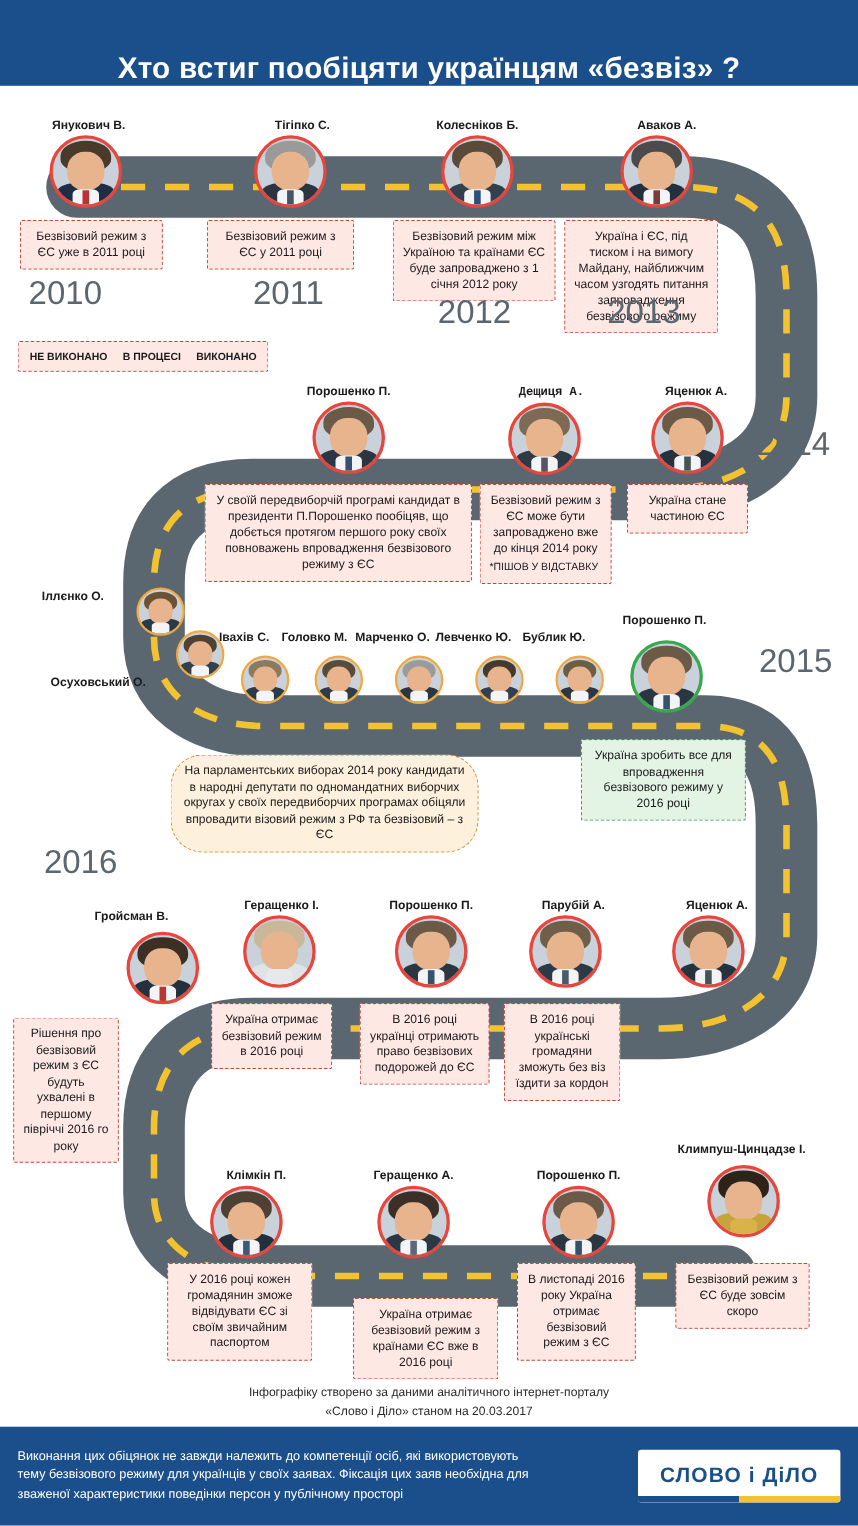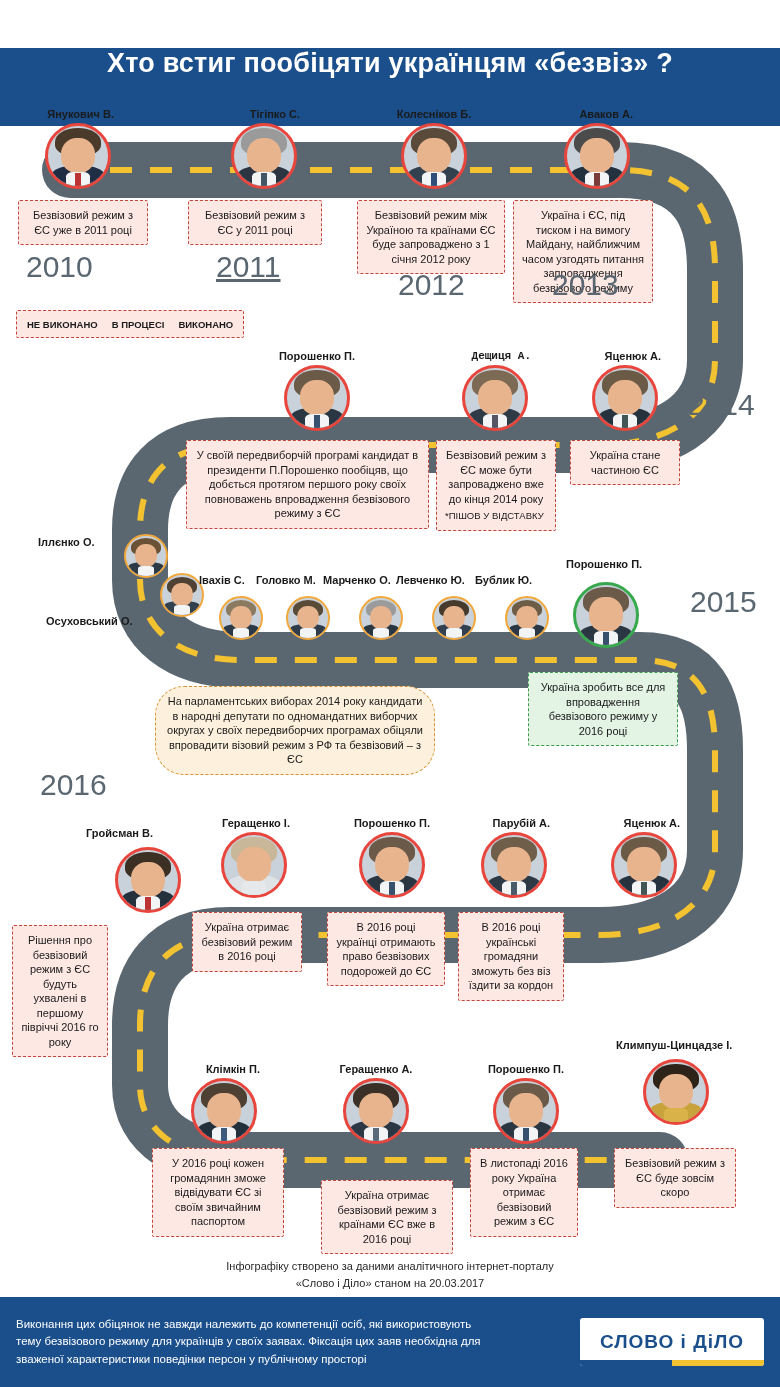--- a/index.html
+++ b/index.html
@@ -9,21 +9,21 @@
     background: #ffffff;
     position: relative;
     overflow: hidden;
   }
   .page { position: relative; width: 780px; height: 1387px; background:#fff; }
 
   
   .header {
     position: absolute; left:0; top:0; width:780px; height:78px;
     background: #1a4f8b;
-    display:flex; align-items:flex-start; justify-content:center;margin-top:48px;
+    display:flex; align-items:flex-end; justify-content:center;
   }
   .header h1 {
     color:#ffffff; font-size:27px; font-weight:bold; letter-spacing:0.2px;
     text-align:center;
   }
 
   
   .road-svg { position:absolute; left:0; top:60px; width:780px; height:1230px; }
 
   
@@ -167,21 +167,21 @@
       <div class="face">
           <div class="body" style="background:#2b3440"></div>
           <div class="hair" style="background:#9a9a9a"></div>
           <div class="skin"></div>
           <div class="shirt"></div>
           <div class="tie" style="background:#456"></div>
         </div>
     </div>
   </div>
   <div class="box" style="left:188px; top:200px; width:134px;">Безвізовий режим з ЄС у 2011 році</div>
-  <div class="year" style="left:216px; top:250px;text-decoration:underline;">2011</div>
+  <div class="year" style="left:230px; top:250px;">2011</div>
 
   <div class="person" style="left:398px; top:104px;">
     <span class="name">Колесніков Б.</span>
     <div class="avatar">
       <div class="face">
           <div class="body" style="background:#33414f"></div>
           <div class="hair" style="background:#5a4a3a"></div>
           <div class="skin"></div>
           <div class="shirt"></div>
           <div class="tie" style="background:#2f4f7a"></div>

